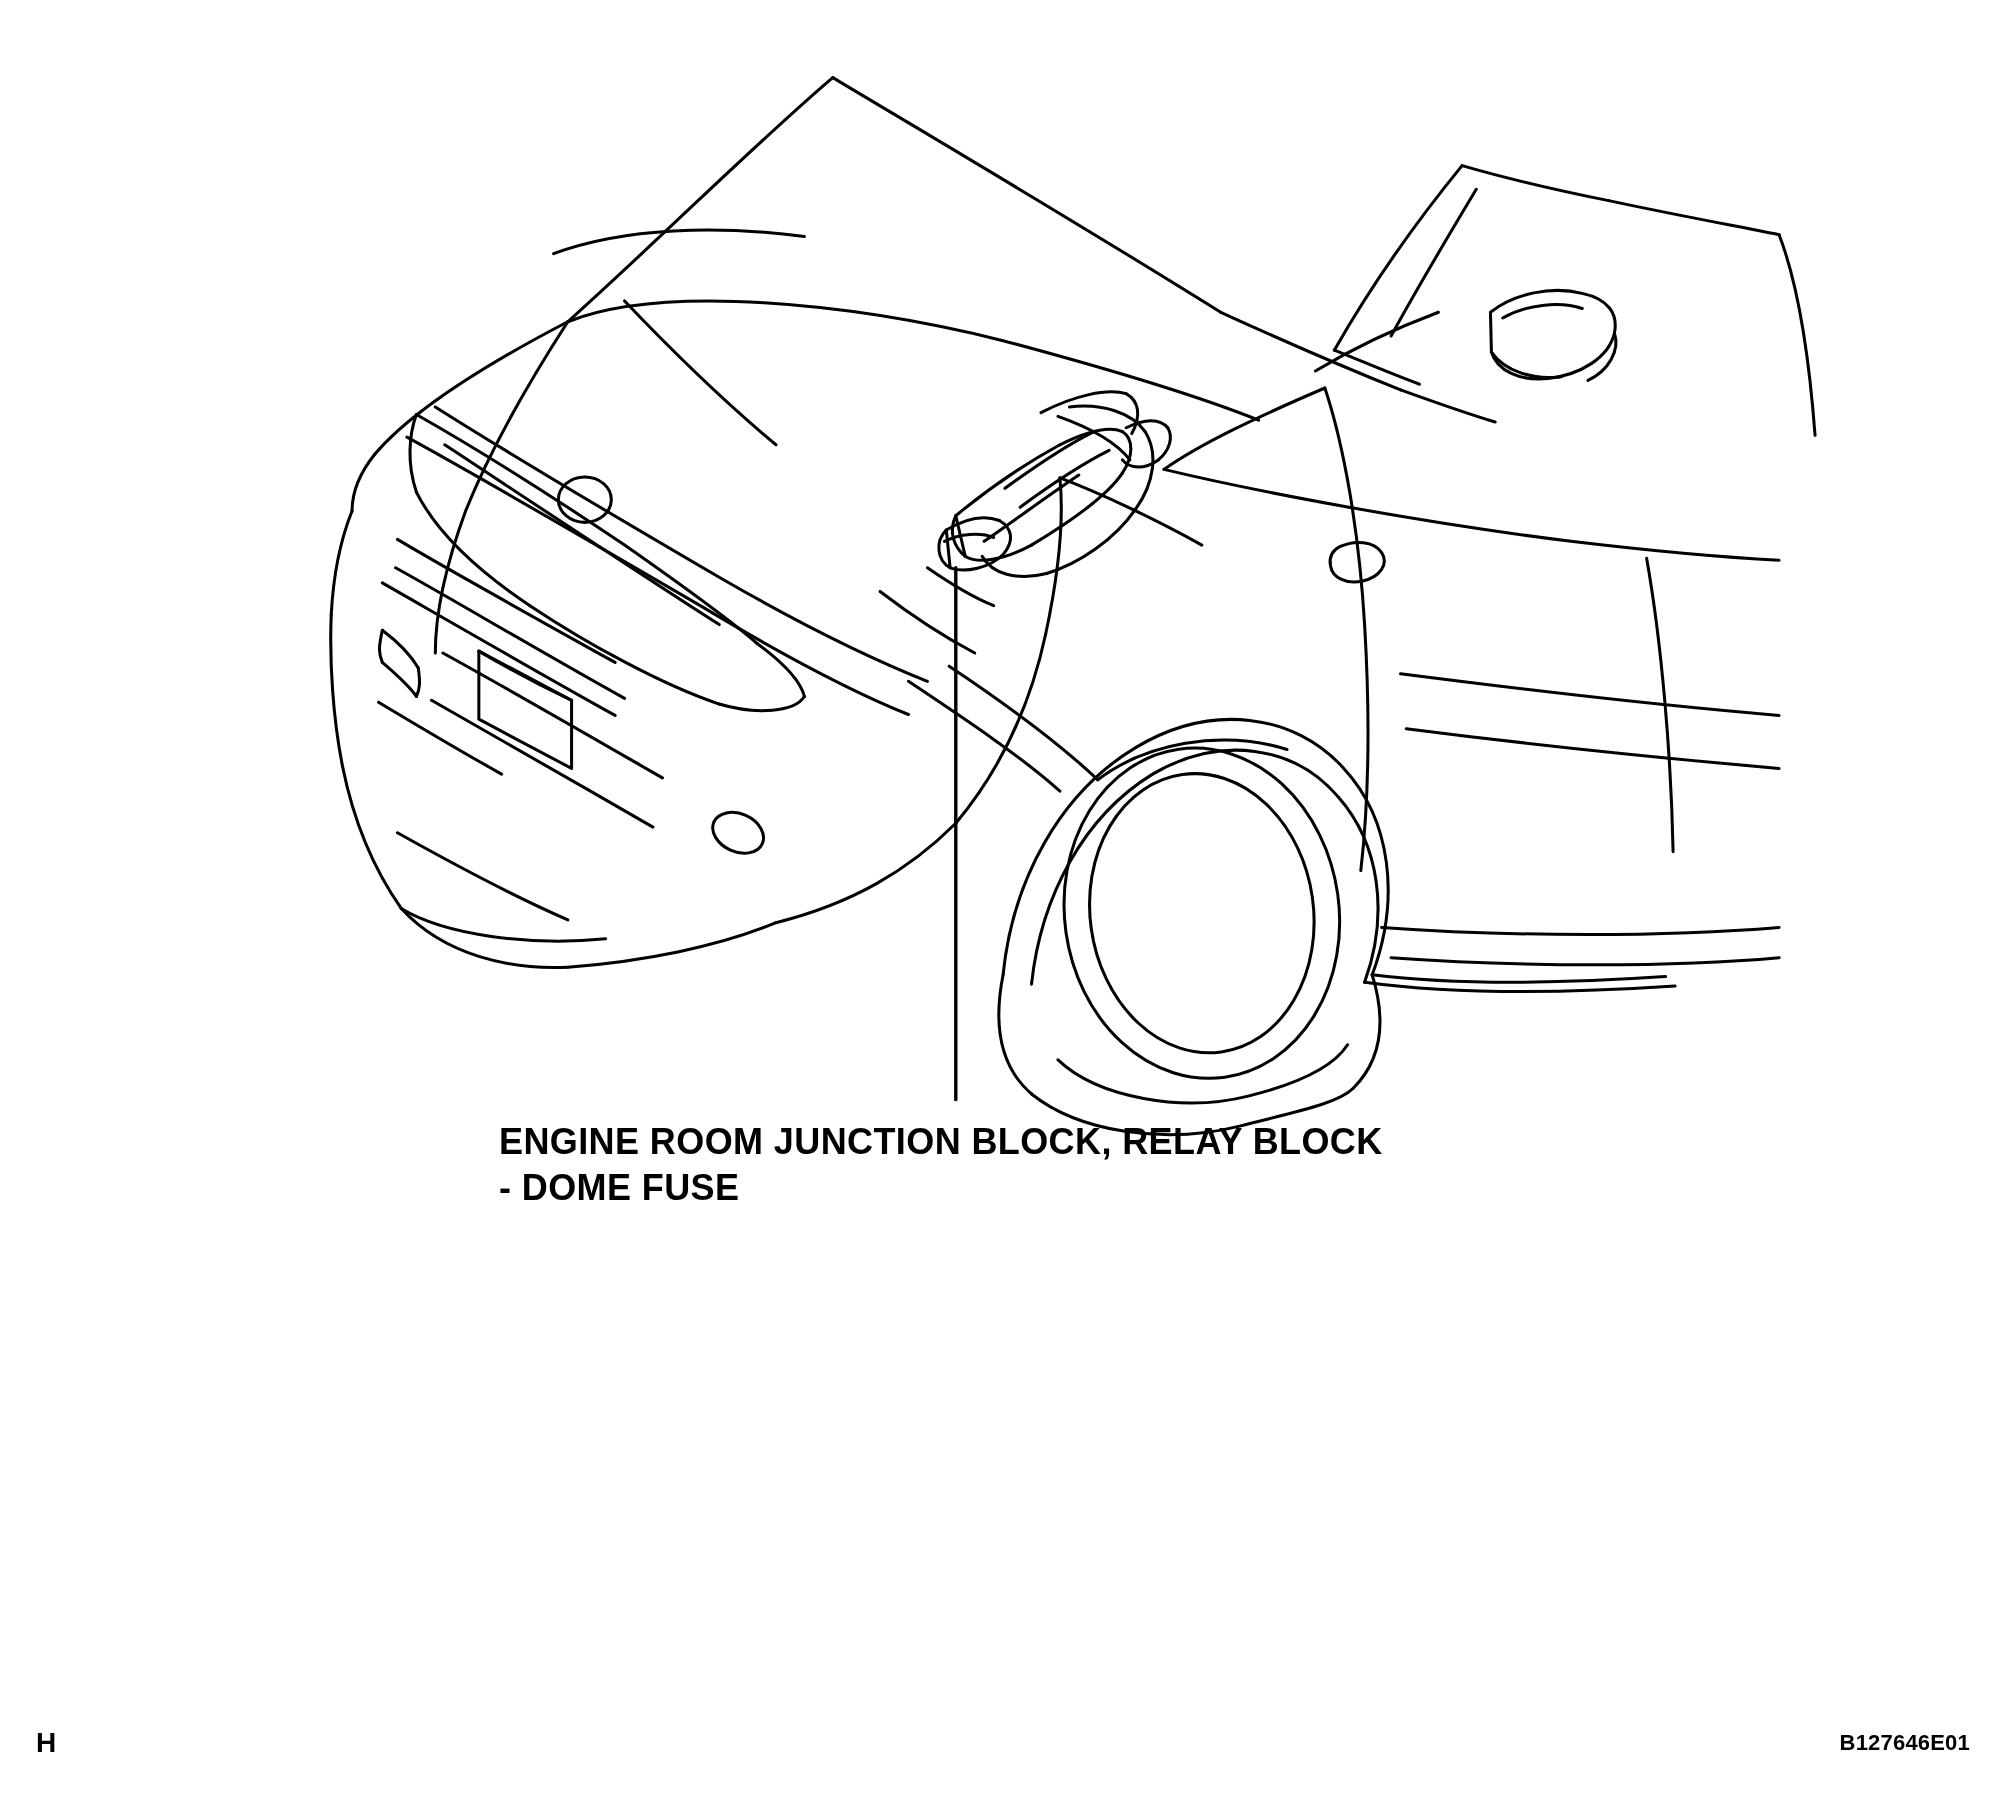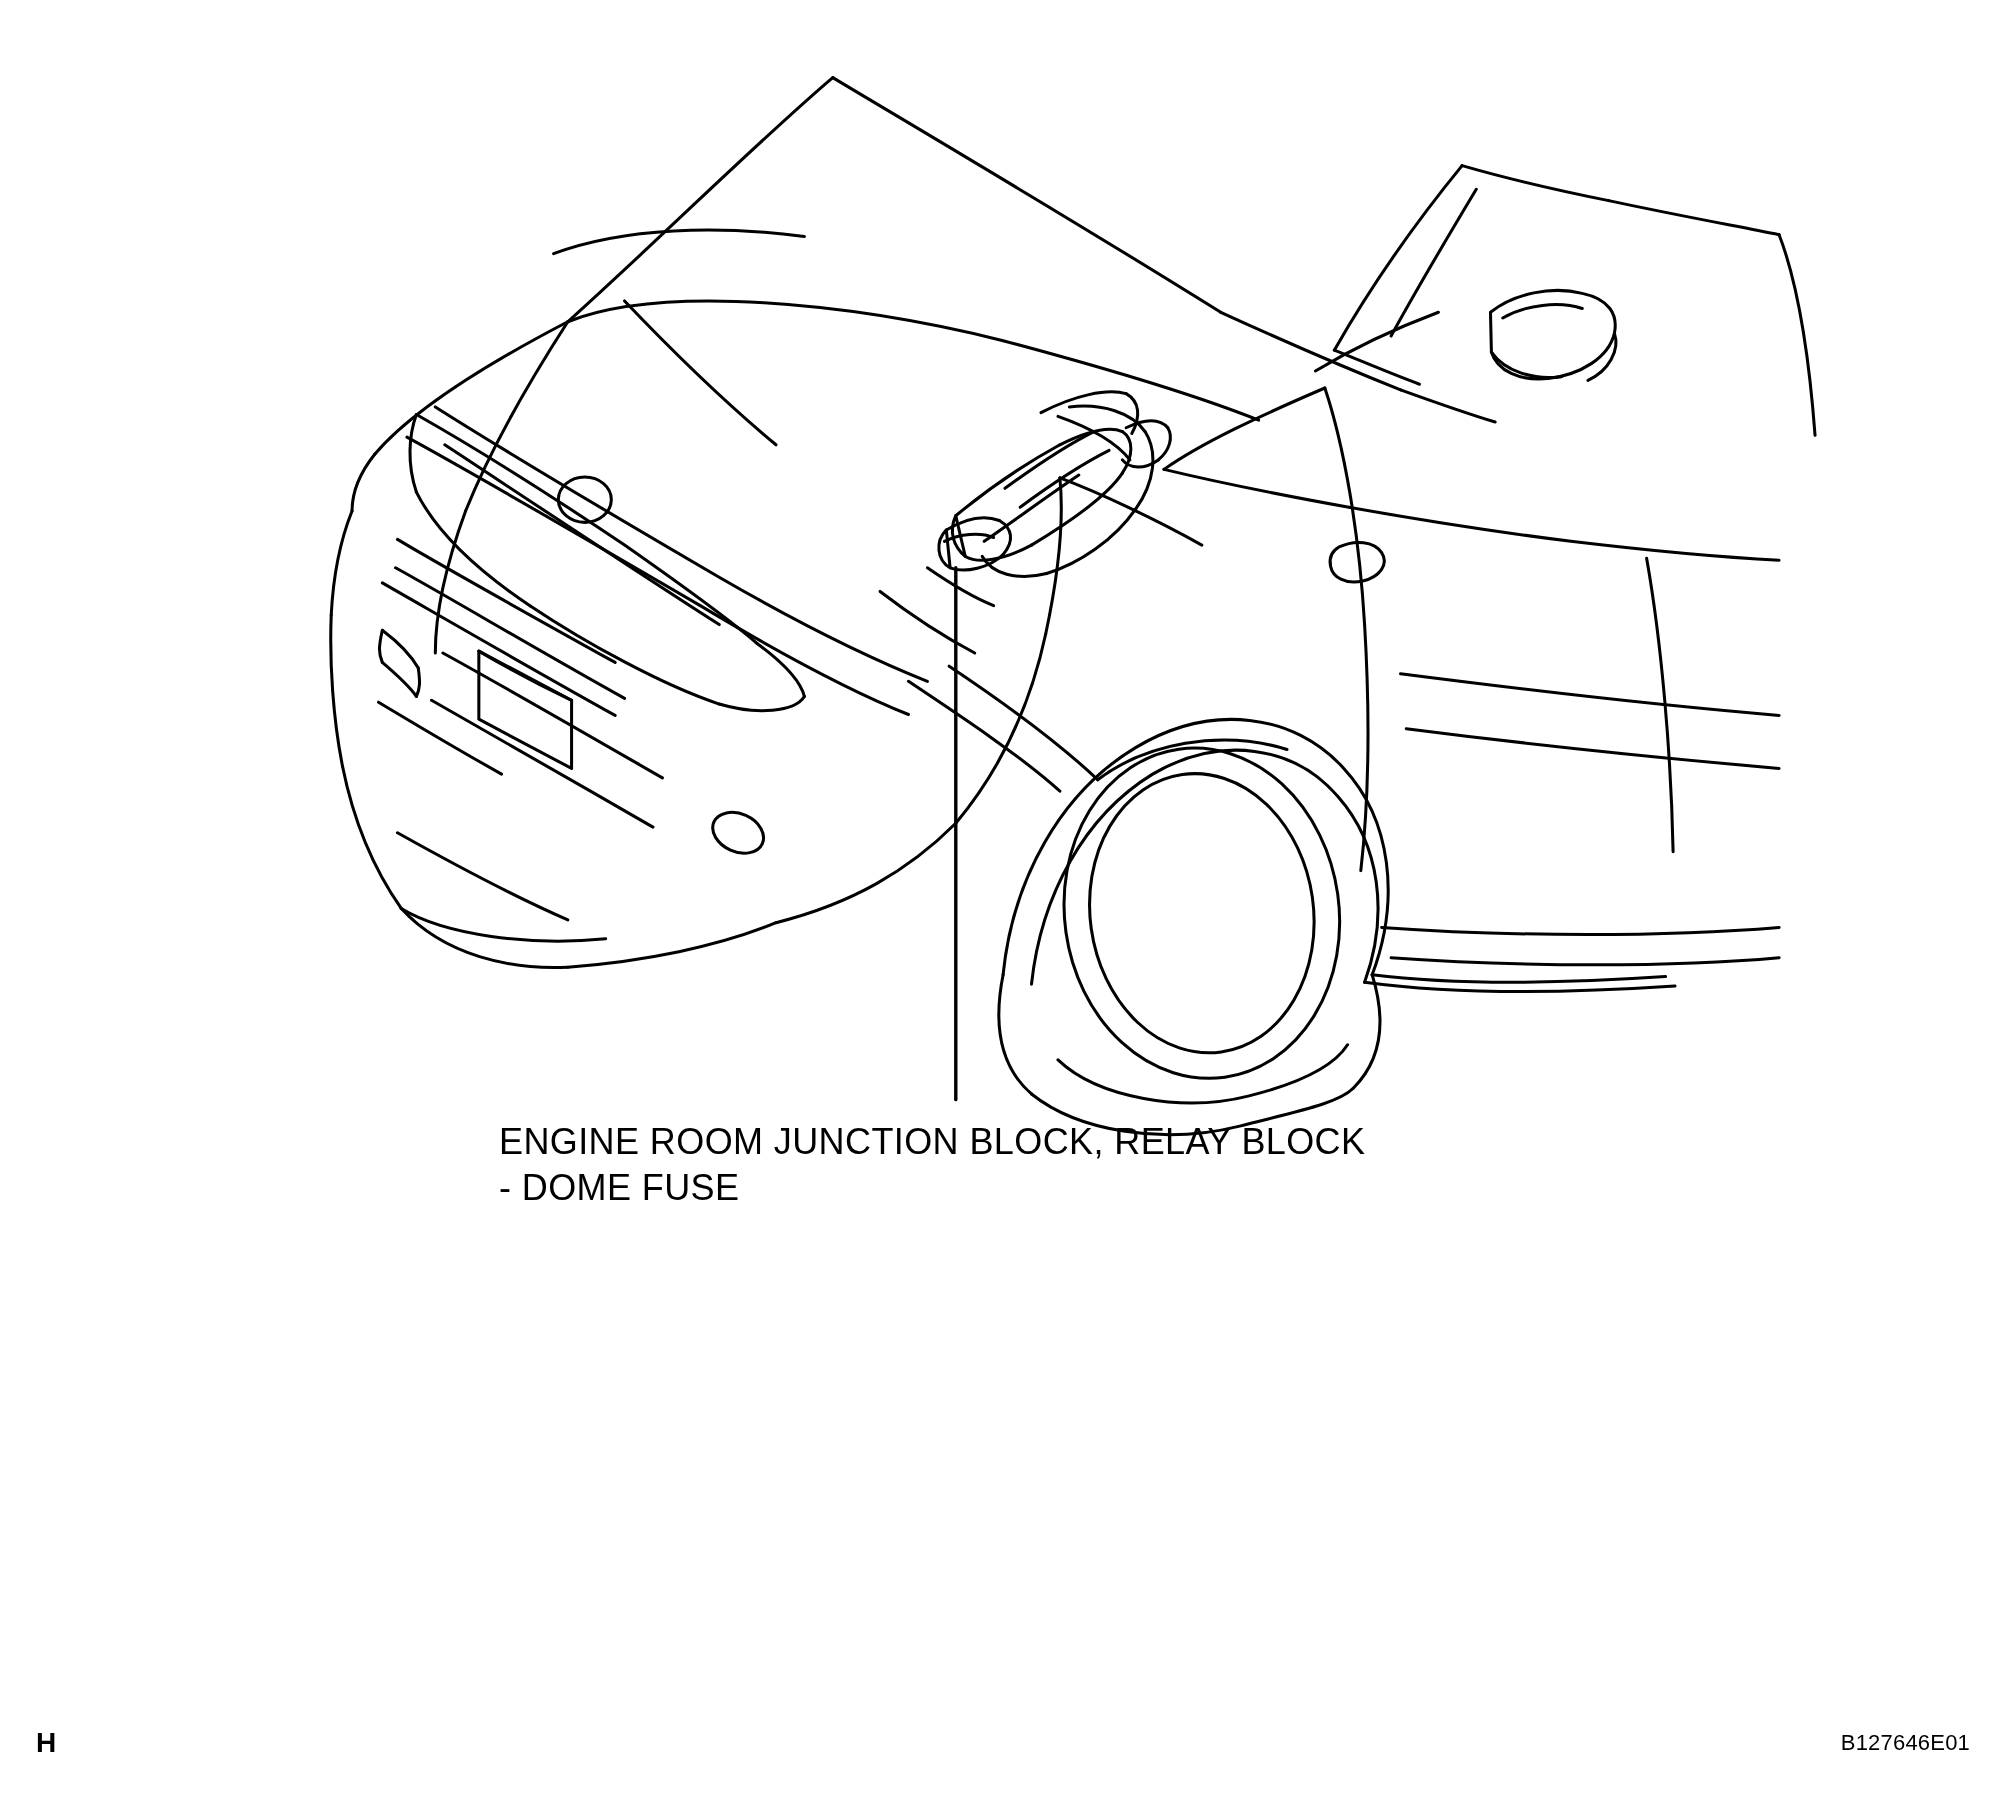--- a/index.html
+++ b/index.html
@@ -31,38 +31,40 @@
     position: absolute;
     left: 499px;
     top: 1119px;
     width: 1041px;
     font-size: 36px;
     line-height: 1.28;
     letter-spacing: 0.4px;
     white-space: pre-line;
     font-family: "Liberation Sans", sans-serif;
     color: #000000;
+    font-weight: bold;
   }
   .corner-mark {
     position: absolute;
     left: 36px;
     top: 1727px;
     font-size: 28px;
     font-weight: bold;
     font-family: "Liberation Sans", sans-serif;
     color: #000000;
   }
   .figure-id {
     position: absolute;
     right: 40px;
     top: 1730px;
     font-size: 22px;
     font-family: "Liberation Sans", sans-serif;
     color: #000000;
     letter-spacing: 0.2px;
+    font-weight: bold;
   }
 </style>
 </head>
 <body>
 
 <div id="figure-wrap">
 
   <svg id="figure-svg" width="2010" height="1816" viewBox="0 0 2124 1919" xmlns="http://www.w3.org/2000/svg">
     <g fill="none" stroke="#000000" stroke-width="3.2" stroke-linecap="round" stroke-linejoin="round">
 

